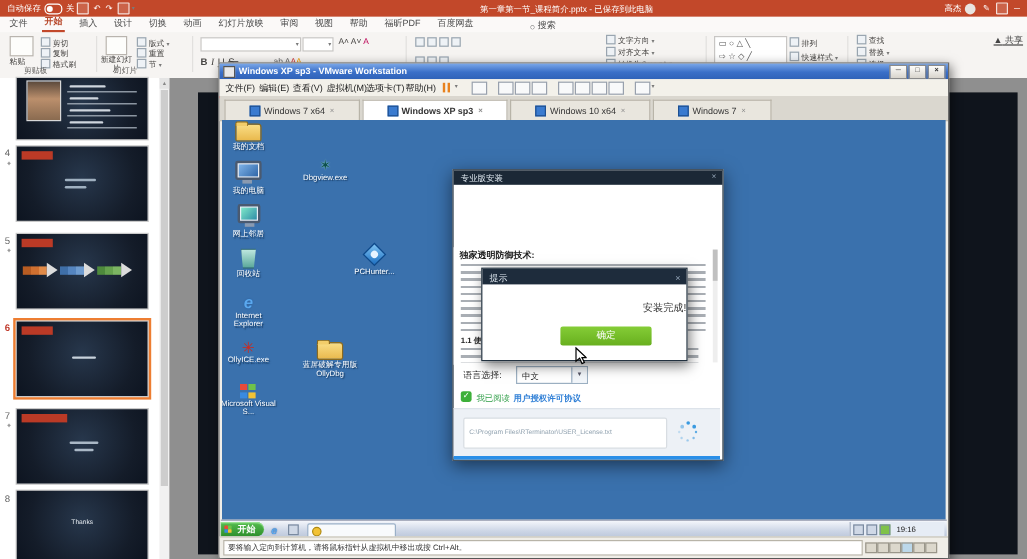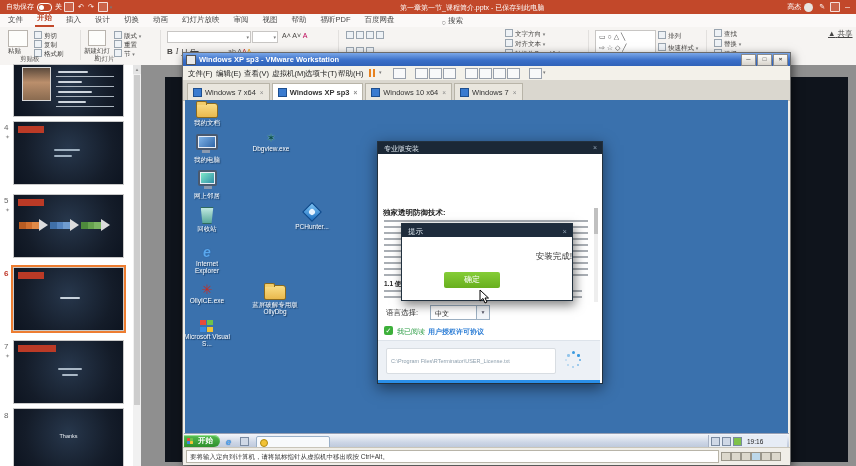--- a/index.html
+++ b/index.html
@@ -42,21 +42,21 @@
   .main-slide{position:absolute;left:24px;top:12px;right:8px;bottom:4px;background:#0f141c;}
   
   .vmw{left:182px;top:52px;width:607px;height:411px;background:#f0eee8;border:1px solid #6b6b6b;box-shadow:2px 3px 9px rgba(0,0,0,.55);}
   .vmw-title{position:absolute;left:0;top:0;right:0;height:13px;background:linear-gradient(180deg,#7aa7e8,#3a6fc8 55%,#2f62b8);color:#fff;font-size:7.5px;font-weight:bold;display:flex;align-items:center;}
   .winbtn{width:13px;height:10px;border:1px solid #8a8a8a;background:linear-gradient(#fdfdfb,#d8d4cc);color:#333;font-size:6px;line-height:9px;text-align:center;margin-left:1px;}
   .vmw-menu{position:absolute;left:0;top:13px;right:0;height:14px;background:#f3f1ea;border-bottom:2px solid #b91c1c;font-size:7.5px;color:#222;}
   .vmw-menu .mi{position:absolute;top:3px;}
   .tbico{position:absolute;top:2px;width:11px;height:9px;border:1px solid #98a0ac;background:#f8f9fa;}
   .pausebar{position:absolute;top:3px;width:2px;height:8px;background:#e8821e;}
   .vmw-tabs{position:absolute;left:0;top:27px;right:0;height:20px;background:#dad7cf;border-bottom:1px solid #c2beb2;display:flex;align-items:flex-end;padding-left:4px;font-size:7.5px;color:#333;}
-  .vtab{height:16px;display:flex;align-items:center;padding:0 5px;border:1px solid #b8b4a8;border-bottom:none;background:#e9e6de;margin-right:2px;}
+  .vtab{height:16px;display:flex;align-items:center;padding:0 20px;border:1px solid #b8b4a8;border-bottom:none;background:#e9e6de;margin-right:2px;}
   .vtab.active{background:#fff;font-weight:bold;}
   .vtab .ti{width:7px;height:7px;background:#3a7bd0;border:1px solid #1d4f90;margin-right:3px;}
   .vtab .tc{color:#8a8a8a;margin-left:4px;font-size:6.5px;}
   .vm-screen{position:absolute;left:2px;top:47px;width:603px;height:333px;background:#3a71ad;overflow:hidden;}
   
   .dicon{position:absolute;width:46px;text-align:center;}
   .dlabel{font-size:6.5px;color:#fff;text-shadow:1px 1px 1px #15365c;line-height:1.15;margin-top:1px;}
   .ifolder{width:20px;height:13px;margin:2px auto 0;background:linear-gradient(#f9dd85,#e9b94d);border:1px solid #8a6a1f;border-radius:1px 3px 2px 2px;position:relative;}
   .ifolder:before{content:"";position:absolute;left:-1px;top:-3px;width:9px;height:3px;background:#f2cd6a;border:1px solid #8a6a1f;border-bottom:none;border-radius:2px 2px 0 0;}
   .imon{width:18px;height:12px;margin:1px auto 0;background:#e8eef6;border:2px solid #4a5a70;border-radius:2px;position:relative;}
@@ -392,21 +392,21 @@
       </div>
       <div class="abs" style="left:0;bottom:0;width:222px;height:3px;background:#2a8fe8"></div>
     </div>
 
     <div class="prompt">
       <div class="prompt-head">
         <span class="abs" style="left:6px;top:2.5px">提示</span>
         <span class="abs" style="right:5px;top:2.5px;color:#8fa0b2">×</span>
       </div>
       <div class="abs tx" style="left:0;right:0;top:27px;text-align:right;font-size:8.5px;color:#333">安装完成!</div>
-      <div class="okbtn" style="left:42px;top:48px;width:56px;height:16px;font-size:8px;line-height:16px">确定</div>
+      <div class="okbtn" style="left:65px;top:48px;width:76px;height:16px;font-size:8px;line-height:16px">确定</div>
     </div>
     <svg class="abs" style="left:296px;top:236px;z-index:5" width="10" height="15">
       <polygon points="1,1 1,12 4,9.5 6,14 8,13 6,9 9.5,9" fill="#fff" stroke="#000" stroke-width="1"></polygon>
     </svg>
 
     <div class="xp-task">
       <div class="startbtn">
         <span class="flag">
             <i style="background:#e84a3a"></i>
             <i style="background:#6fc24a"></i>

